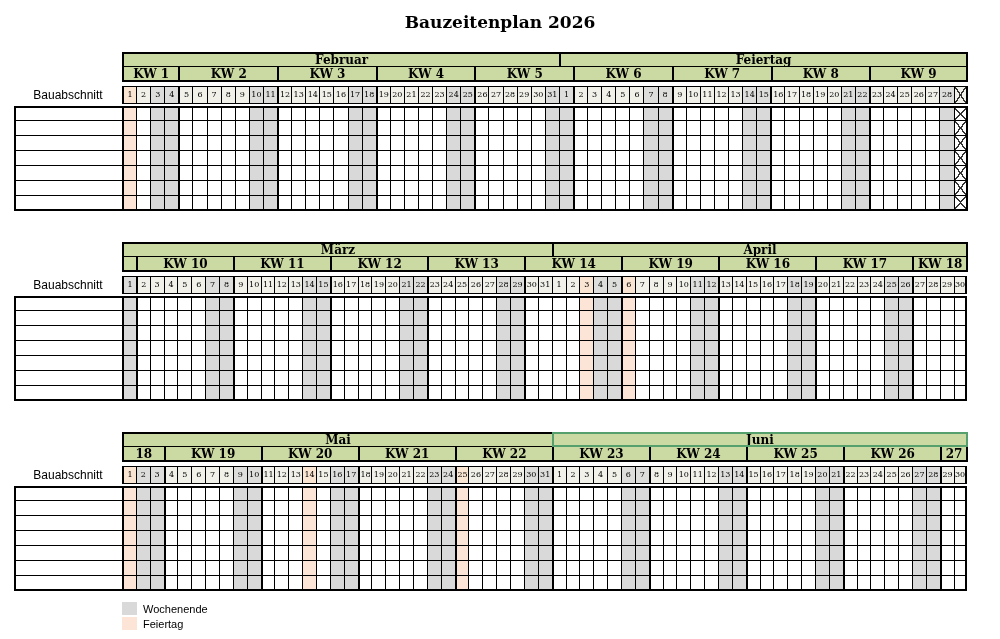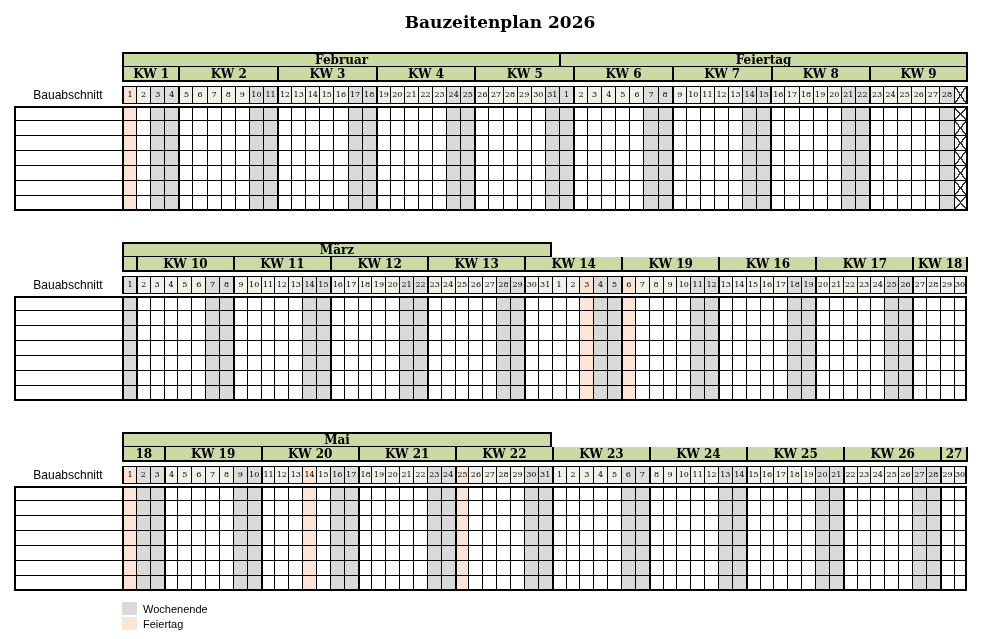--- a/index.html
+++ b/index.html
@@ -583,20 +583,21 @@
         <div class="bcell rb" style="width: 14.1px;"></div>
         <div class="bcell rb" style="width: 14.1px;"></div>
         <div class="bcell we rb" style="width: 14.1px;"></div>
         <div class="bcell xcell last rb" style="width: 14.1px;"></div>
       </div>
     </div>
     <div class="block">
       <div class="row mrow">
         <div class="spacer" style="width: 108px;"></div>
         <div class="mcell" style="width: 429.934px;">März</div>
+        <div class="mcell" style="width: 416.066px;">April</div>
       </div>
       <div class="row kwrow">
         <div class="spacer" style="width: 108px;"></div>
         <div class="kcell" style="width: 13.869px;"></div>
         <div class="kcell" style="width: 97.082px;">KW 10</div>
         <div class="kcell" style="width: 97.082px;">KW 11</div>
         <div class="kcell" style="width: 97.082px;">KW 12</div>
         <div class="kcell" style="width: 97.082px;">KW 13</div>
         <div class="kcell" style="width: 97.082px;">KW 14</div>
         <div class="kcell" style="width: 97.082px;">KW 19</div>
@@ -1116,20 +1117,21 @@
         <div class="bcell bl2 rb" style="width: 13.869px;"></div>
         <div class="bcell rb" style="width: 13.869px;"></div>
         <div class="bcell rb" style="width: 13.869px;"></div>
         <div class="bcell last rb" style="width: 13.869px;"></div>
       </div>
     </div>
     <div class="block">
       <div class="row mrow">
         <div class="spacer" style="width: 108px;"></div>
         <div class="mcell" style="width: 429.934px;">Mai</div>
+        <div class="mcell sel" style="width: 416.066px;">Juni</div>
       </div>
       <div class="row kwrow">
         <div class="spacer" style="width: 108px;"></div>
         <div class="kcell" style="width: 41.607px;">18</div>
         <div class="kcell" style="width: 97.082px;">KW 19</div>
         <div class="kcell" style="width: 97.082px;">KW 20</div>
         <div class="kcell" style="width: 97.082px;">KW 21</div>
         <div class="kcell" style="width: 97.082px;">KW 22</div>
         <div class="kcell" style="width: 97.082px;">KW 23</div>
         <div class="kcell" style="width: 97.082px;">KW 24</div>

